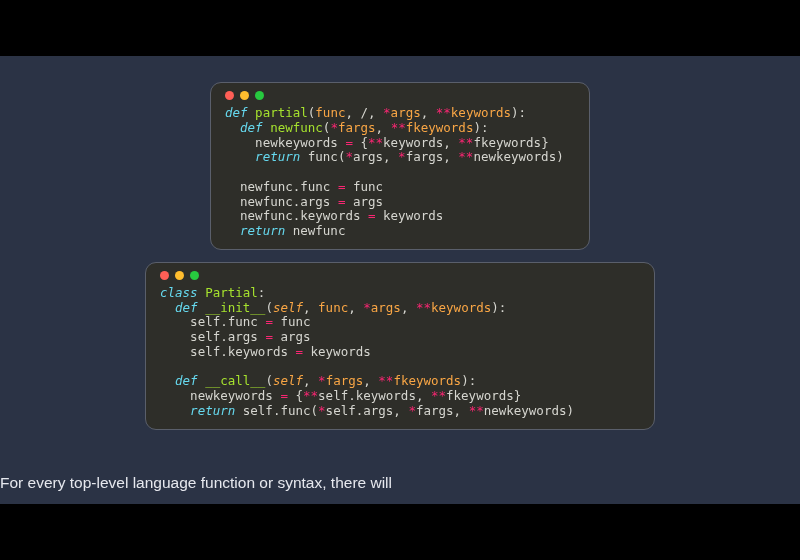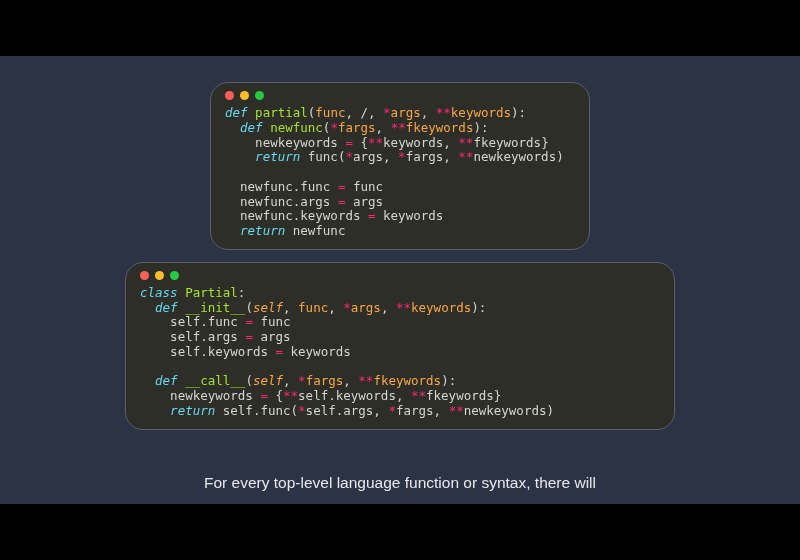--- a/index.html
+++ b/index.html
@@ -22,26 +22,26 @@
     display: flex;
     flex-direction: column;
     align-items: center;
     justify-content: flex-start;
     padding: 26px 0 20px 0;
     position: relative;
   }
   .window {
     background: #2e2e29;
     border: 1px solid #5a5f6b;
-    border-radius: 18px;
+    border-radius: 11px;
     padding: 8px 14px 10px 14px;
     margin-bottom: 12px;
   }
   .window-1 { width: 380px; }
-  .window-2 { width: 550px; }
+  .window-2 { width: 510px; }
   .traffic-lights {
     display: flex;
     gap: 6px;
     margin-bottom: 6px;
   }
   .traffic-lights span {
     width: 9px;
     height: 9px;
     border-radius: 50%;
     display: inline-block;
@@ -61,21 +61,21 @@
   .cls  { color: #a6e22e; }
   .pr   { color: #f9a645; }
   .slf  { color: #f9a645; font-style: italic; }
   .op   { color: #f92672; }
   .pl   { color: #d6d6d0; }
   .pu   { color: #d6d6d0; }
   .caption {
     position: absolute;
     bottom: 10px;
     width: 100%;
-    text-align: center;
+    text-align: left;
     color: #e6e8ee;
     font-size: 15.5px;
     line-height: 1.35;
     font-weight: 400;
   }
 </style>
 </head>
 <body>
 
 <div class="letterbox-top"></div>

